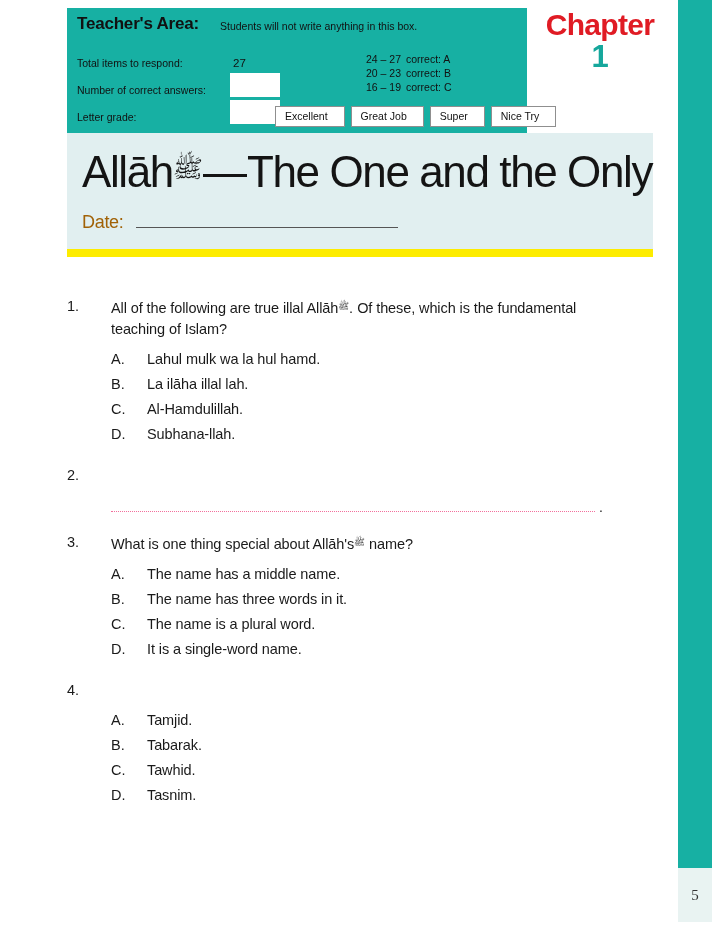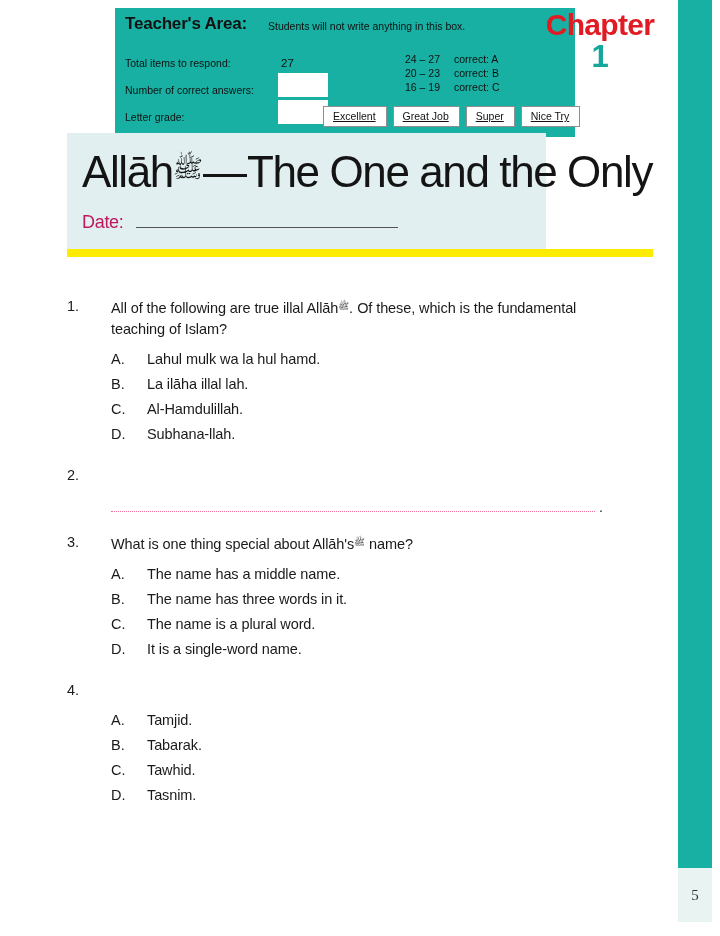--- a/index.html
+++ b/index.html
@@ -43,21 +43,20 @@
   }
 
   
   #teacher-area {
     position: absolute;
     left: 67px;
     top: 8px;
     width: 460px;
     height: 129px;
     background: #17b0a3;
-    margin-left: 48px;
   }
   #teacher-title {
     position: absolute;
     left: 10px;
     top: 6px;
     font-size: 17px;
     font-weight: bold;
     color: #111;
     letter-spacing: -0.2px;
   }
@@ -105,40 +104,39 @@
     left: 290px;
     top: 44px;
     font-size: 10.5px;
     line-height: 14px;
     color: #111;
   }
   #scale-block .srow { white-space: nowrap; }
   #scale-block .range {
     display: inline-block;
     width: 44px;
-    text-align: left;
+    text-align: right;
     margin-right: 5px;
   }
 
   #badge-row {
     position: absolute;
     left: 208px;
     top: 98px;
     display: flex;
     gap: 6px;
   }
   .badge {
     background: #ffffff;
     border: 1px solid #8f8f8f;
     font-size: 10.5px;
     color: #111;
-    padding: 3px 10px 4px 9px;
+    padding: 3px 16px 4px 9px;
     line-height: 12px;
     white-space: nowrap;
-    text-decoration: underline;
   }
 
   
   #homework-block {
     position: absolute;
     left: 530px;
     top: 8px;
     width: 140px;
     text-align: center;
   }
@@ -161,21 +159,21 @@
     font-weight: bold;
     color: #16a79c;
     line-height: 32px;
   }
 
   
   #title-panel {
     position: absolute;
     left: 67px;
     top: 133px;
-    width: 479px;
+    width: 586px;
     height: 116px;
     background: #e1eff0;
   }
   #lesson-title {
     position: absolute;
     left: 15px;
     top: 6px;
     font-size: 44px;
     font-weight: normal;
     color: #141414;
@@ -190,21 +188,21 @@
   }
   #date-row {
     position: absolute;
     left: 15px;
     top: 79px;
     display: flex;
     align-items: baseline;
   }
   #date-label {
     font-size: 18px;
-    color: #be185d;
+    color: #a16207;
     letter-spacing: -0.3px;
   }
   #date-line {
     width: 262px;
     height: 0;
     border-bottom: 1.6px solid #555;
     margin-left: 12px;
   }
   #yellow-bar {
     position: absolute;

